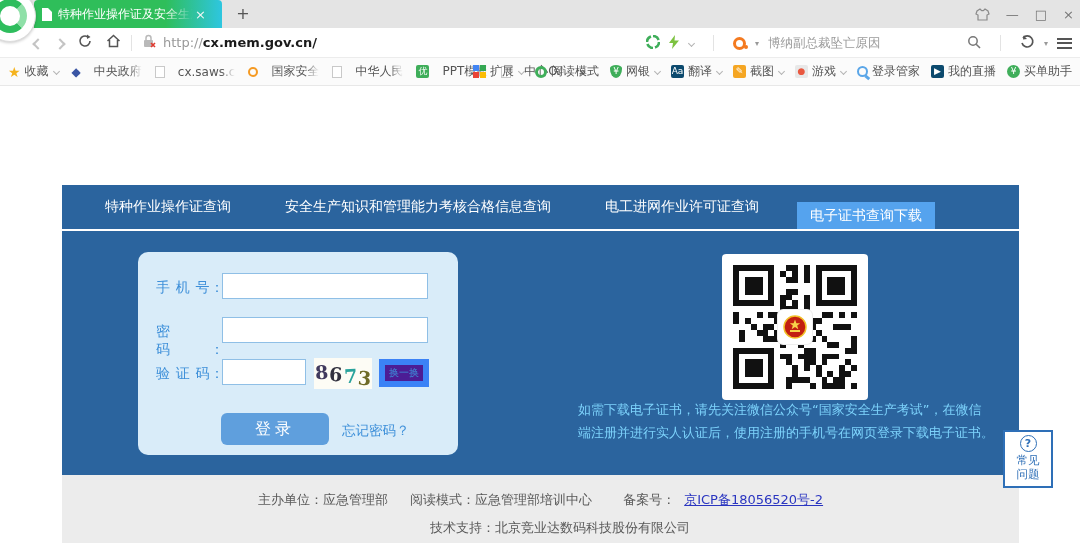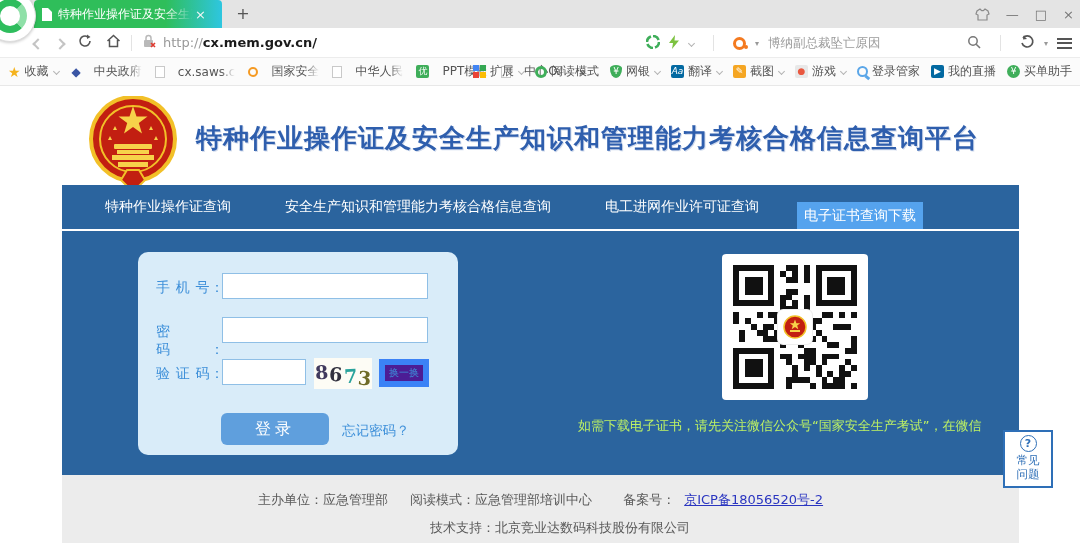--- a/index.html
+++ b/index.html
@@ -56,21 +56,21 @@
     border-bottom:1px solid #e8e8e8;display:flex;align-items:center;font-size:12px;color:#555;}
   .bm{display:flex;align-items:center;gap:4px;margin-left:13px;white-space:nowrap;}
   .bm .lbl{max-width:58px;overflow:hidden;-webkit-mask-image:linear-gradient(90deg,#000 75%,transparent 100%);
     mask-image:linear-gradient(90deg,#000 75%,transparent 100%);margin-left:9px;}
   .star{color:#f5b31d;font-size:14px;line-height:1;}
   .dia{color:#3a55a4;font-size:12px;line-height:1;}
   .pg{width:10px;height:12px;background:#fff;border:1px solid #c9c9c9;position:relative;}
   .oring{width:10px;height:10px;border-radius:50%;border:2.5px solid #f59a23;}
   .badge{width:13px;height:13px;border-radius:2px;color:#fff;font-size:9px;line-height:13px;text-align:center;}
   .badge.green{background:#3fae5a;}
-  .badge.red{background:#0369a1;font-style:italic;}
+  .badge.red{background:#0c4a6e;}
   .badge.orange{background:#f5a623;}
   .caret{display:inline-block;width:5px;height:5px;border-left:1.5px solid #b3b3b3;border-bottom:1.5px solid #b3b3b3;transform:rotate(-45deg);margin-left:1px;}
   .bm-right{position:absolute;right:8px;top:0;height:27px;display:flex;align-items:center;font-size:12px;color:#555;}
   .bm-right .bm{margin-left:11px;justify-content:center;}
   .grid4{width:13px;height:13px;display:grid;grid-template-columns:6px 6px;grid-template-rows:6px 6px;gap:1px;}
   .grid4 i{display:block;}
   .gcircle{width:12px;height:12px;border-radius:50%;border:3px solid #3fae5a;}
   .shield{width:12px;height:13px;background:#3fae5a;border-radius:6px 6px 6px 6px / 3px 3px 9px 9px;
     color:#fff;font-size:9px;line-height:13px;text-align:center;}
   .mag-blue{width:11px;height:11px;border-radius:50%;border:2.5px solid #5aa6e8;position:relative;}
@@ -82,21 +82,21 @@
   .emblem{position:absolute;left:88px;top:10px;}
   .site-title{position:absolute;left:196px;top:35px;font-size:26px;font-weight:bold;color:var(--title-blue);
     letter-spacing:1px;text-shadow:1px 1px 0 rgba(120,150,200,.35);}
 
   .blue-panel{position:absolute;left:62px;top:185px;width:957px;height:290px;background:var(--navy);}
   .nav-sep{position:absolute;left:0;top:44px;width:100%;height:2px;background:#fff;}
   .nav-tab{position:absolute;top:0;height:44px;display:flex;align-items:center;color:#fff;font-size:14px;white-space:nowrap;}
   .nav-tab.t1{left:43px;}
   .nav-tab.t2{left:223px;}
   .nav-tab.t3{left:543px;}
-  .nav-tab.active{left:735px;top:17px;height:27px;background:var(--tab-active);padding:0 7px;}
+  .nav-tab.active{left:735px;top:17px;height:27px;background:var(--tab-active);padding:0 13px;}
 
   .login-card{position:absolute;left:76px;top:67px;width:320px;height:203px;background:var(--card);border-radius:10px;}
   .f-label{position:absolute;left:18px;width:68px;font-size:14px;color:#3d8fd9;text-align:justify;text-align-last:justify;}
   .f-input{position:absolute;left:84px;width:206px;height:26px;border:1px solid #8fbfe6;background:#fff;outline:none;
     font-size:13px;padding:0 6px;color:#333;}
   .captcha-box{position:absolute;left:176px;top:106px;width:58px;height:31px;background:#fdfcf5;
     display:flex;align-items:center;justify-content:center;gap:1px;overflow:hidden;}
   .cap-ch{font-size:19px;font-weight:bold;font-family:"DejaVu Serif","Liberation Serif",serif;}
   .cap-ch.c0{transform:translateY(-2px) rotate(-4deg);}
   .cap-ch.c1{transform:translateY(0) rotate(3deg);}
@@ -106,21 +106,21 @@
     border:6px solid #3b82f6;color:#3d8fd9;font-size:10px;display:flex;align-items:center;justify-content:center;}
   .login-btn{position:absolute;left:83px;top:161px;width:108px;height:32px;background:#5f9fdd;border:none;
     color:#fff;font-size:16px;border-radius:6px;letter-spacing:4px;}
   .forgot{position:absolute;left:204px;top:170px;font-size:13.5px;color:#3d8fd9;text-decoration:none;}
 
   .qr-box{position:absolute;left:660px;top:69px;width:146px;height:146px;background:#fff;border-radius:4px;
     display:flex;align-items:center;justify-content:center;}
   .qr-box svg{display:block;}
   .qr-badge{position:absolute;left:56px;top:56px;width:34px;height:34px;background:#fff;border-radius:5px;
     box-shadow:0 0 0 1px #eee;display:flex;align-items:center;justify-content:center;}
-  .qr-note{position:absolute;left:516px;width:452px;color:#bef264;font-size:13px;line-height:1.0;margin-top:16px;}
+  .qr-note{position:absolute;left:516px;width:452px;color:#7dd3fc;font-size:13px;line-height:1.0;}
   .qr-note.l1{top:218px;}
   .qr-note.l2{top:241px;}
 
   .faq-box{position:absolute;left:1003px;top:430px;width:50px;height:58px;background:#fff;
     border:2px solid #2e6fb7;z-index:10;text-align:center;color:#2e6fb7;}
   .faq-q{width:17px;height:17px;border:1.5px solid #2e6fb7;border-radius:50%;margin:3px auto 1px auto;
     font-size:11px;line-height:16px;font-weight:bold;}
   .faq-t{font-size:11.5px;line-height:1.25;}
 
   .footer{position:absolute;left:62px;top:475px;width:957px;height:68px;background:var(--footer-bg);
@@ -296,37 +296,20 @@
           <span class="badge red">▶</span>
           <span>我的直播</span>
         </span>
       <span class="bm">
           <span class="gc2">¥</span>
           <span>买单助手</span>
         </span>
     </div>
   </div>
 
-  <div class="page-head">
-    <div class="emblem">
-      <svg width="90" height="92" viewBox="0 0 90 92">
-        <circle cx="45" cy="43" r="42" fill="#c21f11"></circle>
-        <circle cx="45" cy="43" r="42" fill="none" stroke="#f2c028" stroke-width="4"></circle>
-        <circle cx="45" cy="43" r="33" fill="none" stroke="#f2c028" stroke-width="2"></circle>
-        <path d="M45 10 L48.5 20.5 L59.5 20.5 L50.8 27 L54 37.5 L45 31 L36 37.5 L39.2 27 L30.5 20.5 L41.5 20.5 Z" fill="#f7d24a"></path>
-        <path d="M27 30 l2 4 l-4 0 Z M63 30 l2 4 l-4 0 Z M22 40 l2 4 l-4 0 Z M68 40 l2 4 l-4 0 Z" fill="#f7d24a"></path>
-        <rect x="26" y="48" width="38" height="5" rx="1" fill="#f7d24a"></rect>
-        <rect x="29" y="54" width="32" height="4" fill="#f7d24a"></rect>
-        <rect x="24" y="59" width="42" height="5" fill="#f7d24a"></rect>
-        <path d="M30 66 h30 v5 h-30 Z" fill="#f7d24a"></path>
-        <path d="M33 84 l6 -10 h12 l6 10 l-6 6 h-12 Z" fill="#c21f11" stroke="#f2c028" stroke-width="2"></path>
-      </svg>
-    </div>
-    <h1 class="site-title">特种作业操作证及安全生产知识和管理能力考核合格信息查询平台</h1>
-  </div>
 
   <div class="blue-panel">
     <div class="nav-tab t1">特种作业操作证查询</div>
     <div class="nav-tab t3">电工进网作业许可证查询</div>
     <div class="nav-tab t2">安全生产知识和管理能力考核合格信息查询</div>
     <div class="nav-tab active">电子证书查询下载</div>
     <div class="nav-sep"></div>
 
     <div class="login-card">
       <span class="f-label" style="top:27px;">手 机 号：</span>
@@ -549,20 +532,21 @@
         </svg>
       <div class="qr-badge">
         <svg width="26" height="26" viewBox="0 0 26 26">
             <circle cx="13" cy="13" r="11" fill="#c21f11" stroke="#f2c028" stroke-width="1.5"></circle>
             <path d="M13 5.5 L14.4 9.2 L18.2 9.2 L15.2 11.5 L16.3 15.2 L13 13 L9.7 15.2 L10.8 11.5 L7.8 9.2 L11.6 9.2 Z" fill="#f7d24a"></path>
             <rect x="8" y="16" width="10" height="2" fill="#f7d24a"></rect>
           </svg>
       </div>
     </div>
     <div class="qr-note l1">如需下载电子证书，请先关注微信公众号“国家安全生产考试”，在微信</div>
+    <div class="qr-note l2">端注册并进行实人认证后，使用注册的手机号在网页登录下载电子证书。</div>
   </div>
 
   <div class="faq-box">
     <div class="faq-q">?</div>
     <div class="faq-t">常见</div>
     <div class="faq-t">问题</div>
   </div>
 
   <div class="footer">
     <div class="f-line1">

